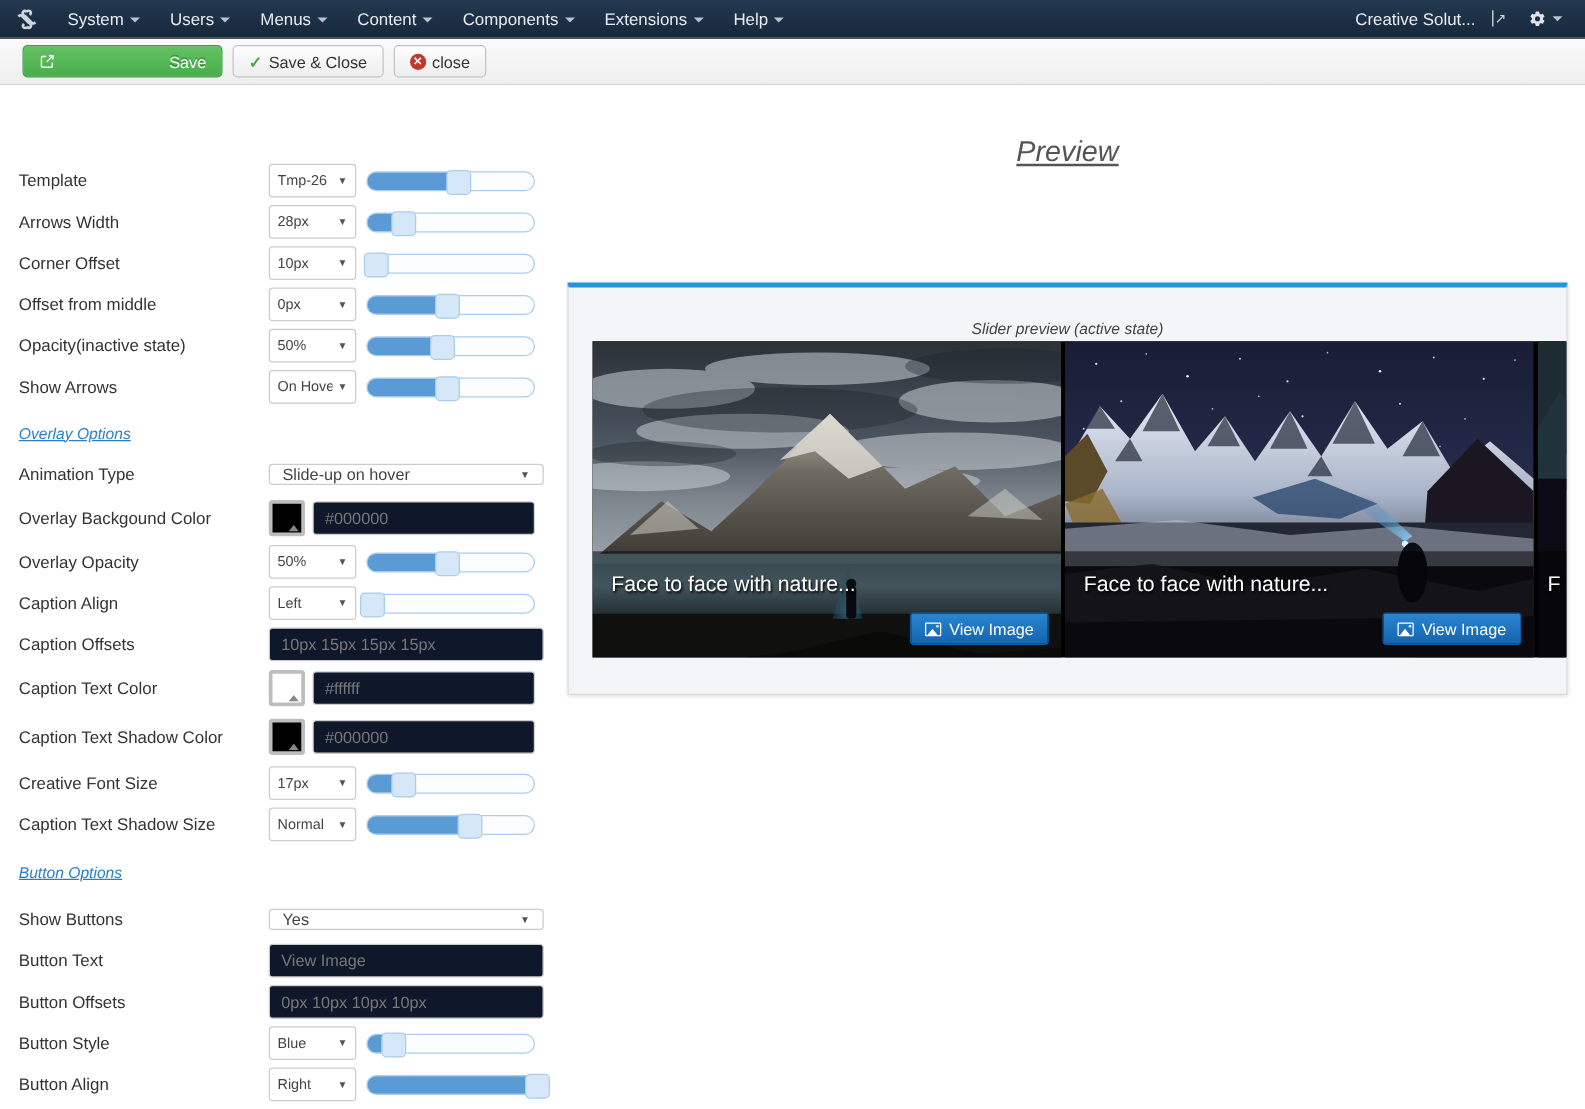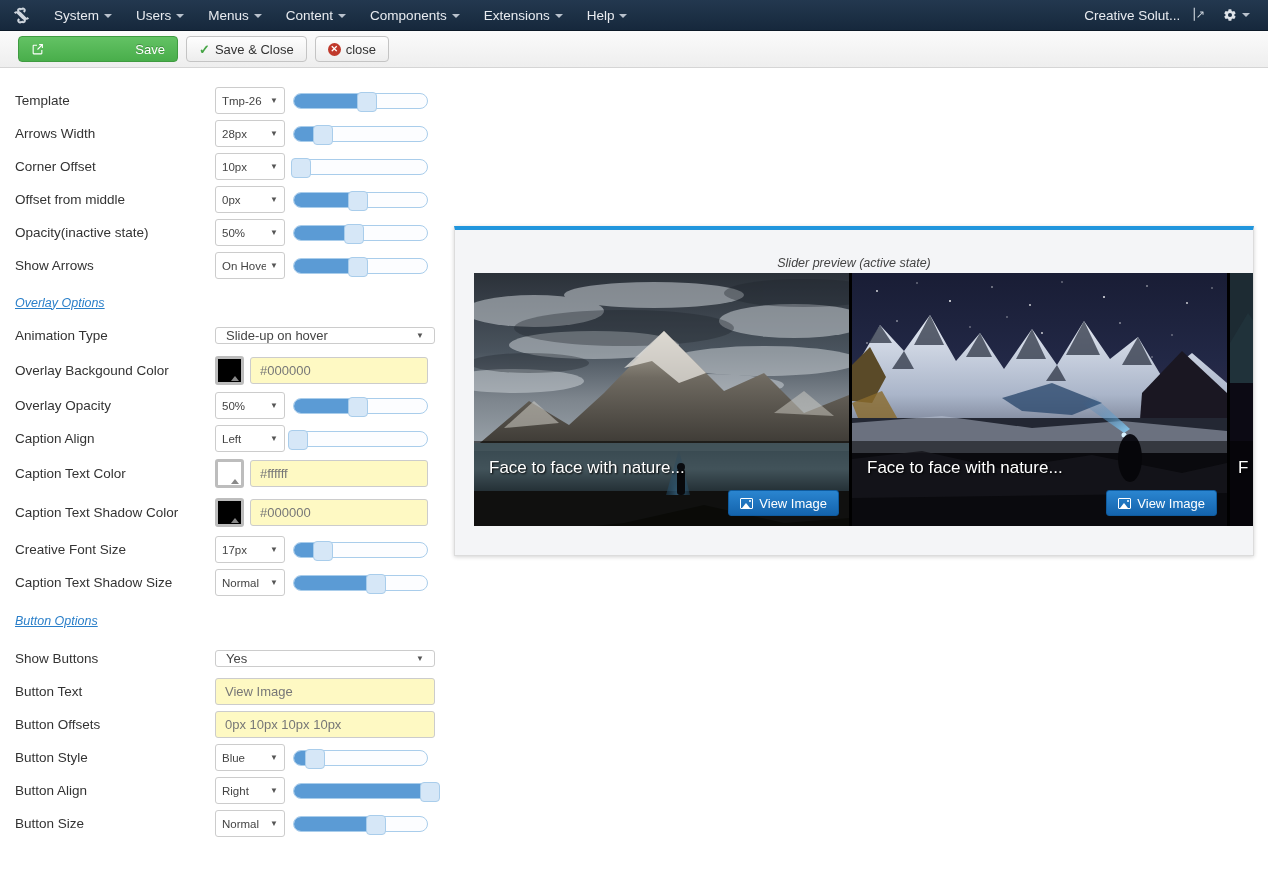--- a/index.html
+++ b/index.html
@@ -69,21 +69,21 @@
     display: inline-flex; align-items: center; justify-content: center;
     width: 13px; height: 13px; border-radius: 50%;
     background: #c0392b; color: #fff; font-size: 9px; line-height: 1;
     font-weight: bold;
   }
 
   
   .main { display: flex; height: 819px; }
 
   
-  .formcol { width: 450px; padding: 16px 0 0 0; position: relative; }
+  .formcol { width: 450px; padding: 16px 0 0 0; position: relative; margin-top: 44px; }
   .row {
     display: flex; align-items: center; height: 33px; padding-left: 15px;
   }
   .row-label {
     width: 200px; font-size: 13.5px; color: #333; flex-shrink: 0;
   }
   .sectionhead {
     padding-left: 15px; height: 33px; display: flex; align-items: center;
   }
   .sectionhead span {
@@ -100,21 +100,21 @@
   }
   .sel-sm { width: 70px; }
   .sel-wide { width: 220px; font-size: 13px; padding: 0 10px; height: 17px; }
   .sel-txt { overflow: hidden; white-space: nowrap; text-overflow: clip; flex: 1; }
   .sel .tri {
     margin-left: auto; font-size: 8px; color: #555; padding-left: 4px;
   }
 
   
   .txt {
-    height: 27px; border: 1px solid #ccc; border-radius: 3px; background: #fef9c3;
+    height: 27px; border: 1px solid #ccc; border-radius: 3px; background: #0f172a;
     font-size: 13px; color: #777; display: flex; align-items: center;
     padding: 0 9px; cursor: text;
   }
   .txt-wide { width: 220px; }
   .txt-color { width: 178px; }
 
   
   .swatch {
     width: 29px; height: 29px; border: 3px solid #bdbdbd; border-radius: 3px;
     position: relative; cursor: pointer; margin-right: 6px; flex-shrink: 0;
@@ -383,20 +383,24 @@
       <div class="sel sel-sm">
         <span class="sel-txt">Left</span>
         <span class="tri">▼</span>
       </div>
       <div class="slider sl-135">
         <div class="fill" style="width:3%"></div>
           <div class="handle" style="left:3%"></div>
       </div>
     </div>
 
+    <div class="row">
+      <div class="row-label">Caption Offsets</div>
+      <div class="txt txt-wide">10px 15px 15px 15px</div>
+    </div>
 
     <div class="row" style="height:37px">
       <div class="row-label">Caption Text Color</div>
       <div class="swatch" style="background:#ffffff"></div>
       <div class="txt txt-color">#ffffff</div>
     </div>
 
     <div class="row" style="height:41px">
       <div class="row-label">Caption Text Shadow Color</div>
       <div class="swatch" style="background:#000000"></div>
@@ -481,20 +485,21 @@
       </div>
       <div class="slider sl-135">
         <div class="fill" style="width:62%"></div>
           <div class="handle" style="left:62%"></div>
       </div>
     </div>
 
   </div>
 
   <div class="previewcol">
+    <div class="preview-title">Preview</div>
 
     <div class="preview-panel">
       <div class="preview-caption">Slider preview (active state)</div>
 
       <div class="slider-stage">
 
         <div class="slide">
           <svg width="375" height="253" viewBox="0 0 375 253" preserveAspectRatio="none">
             <defs>
               <linearGradient id="sky1" x1="0" y1="0" x2="0" y2="1">

